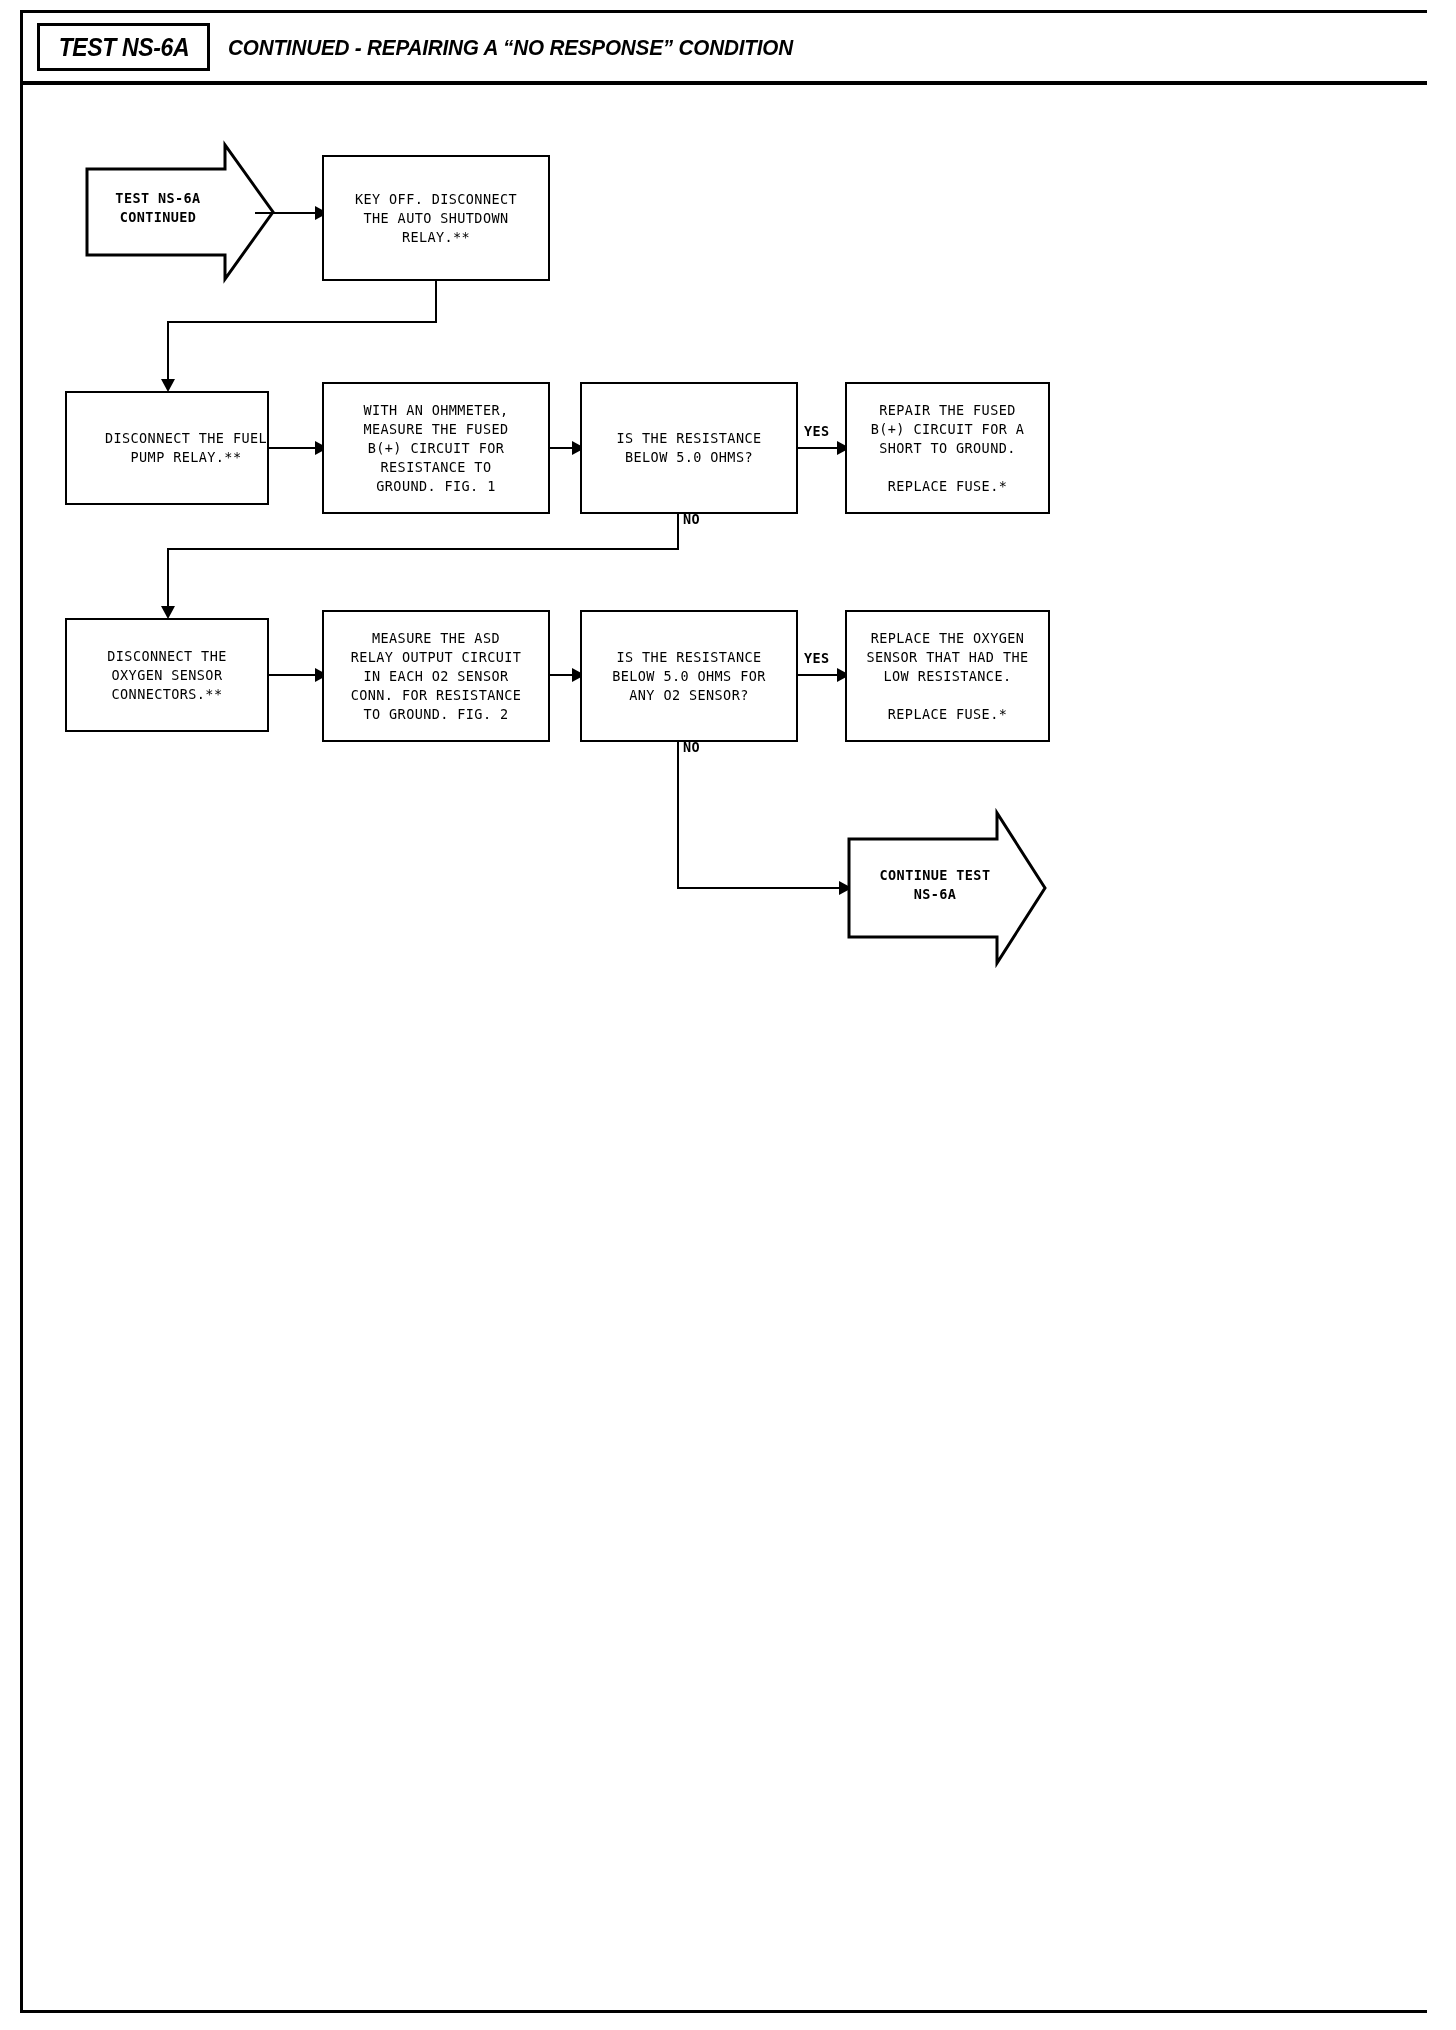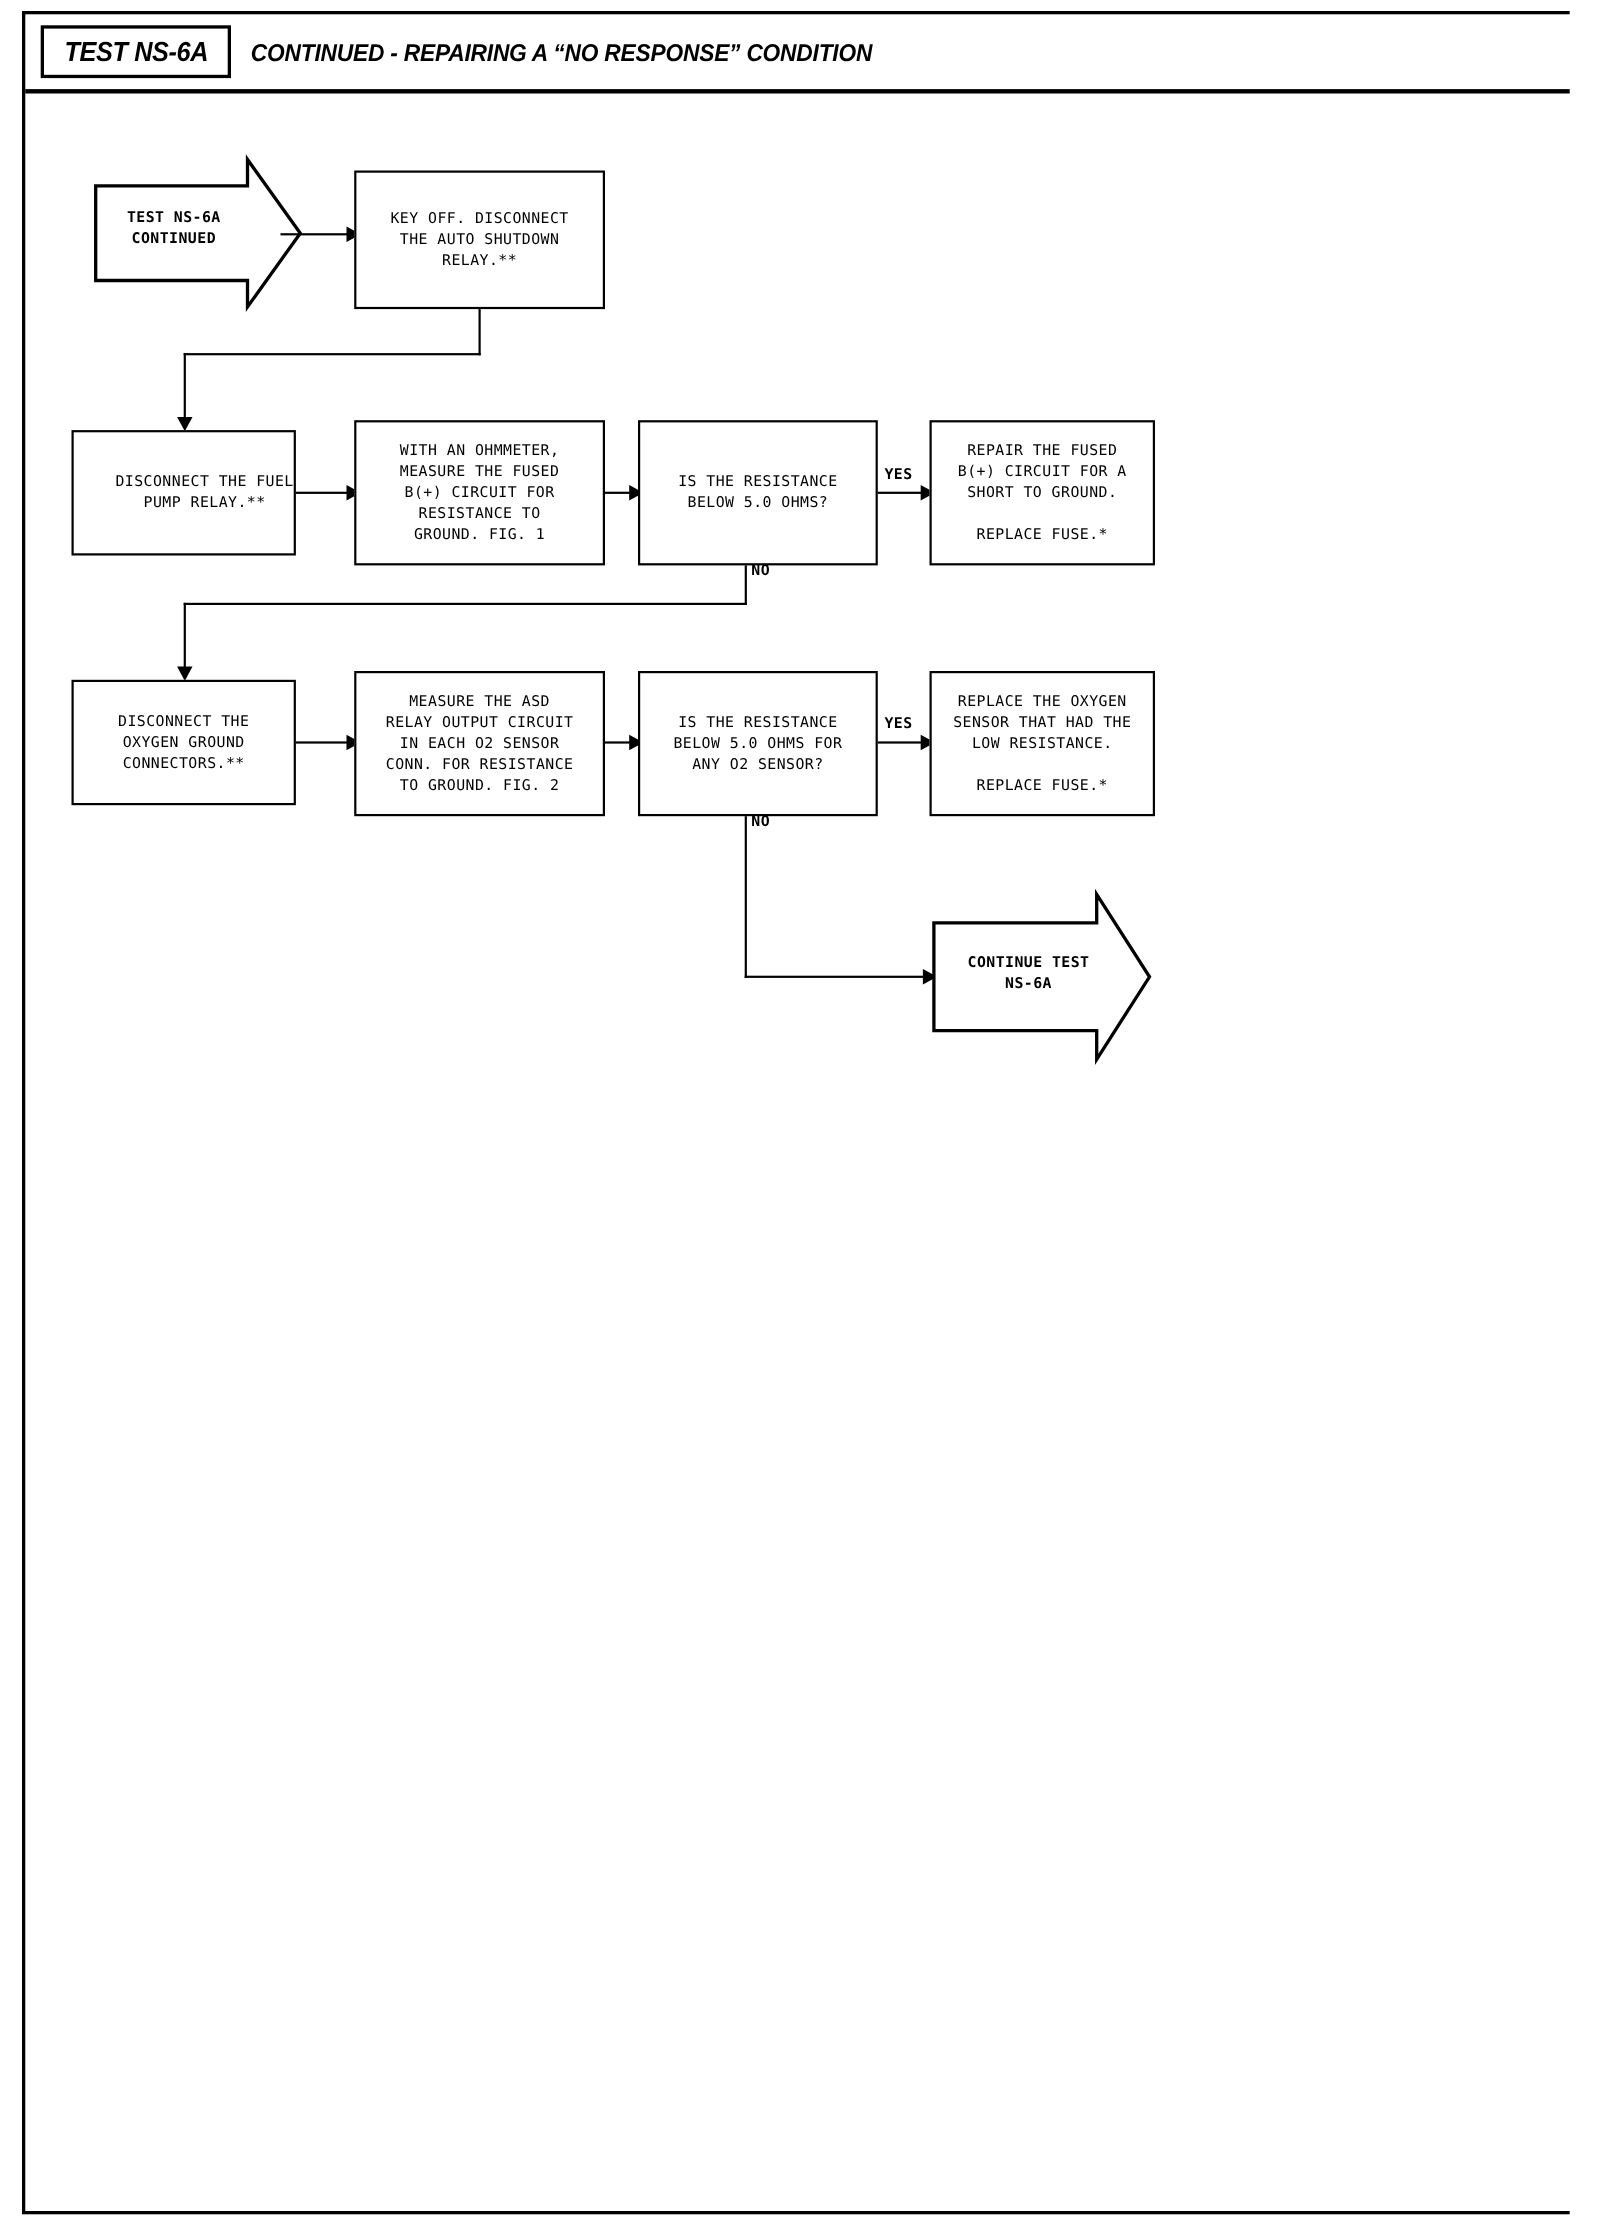--- a/index.html
+++ b/index.html
@@ -267,21 +267,21 @@
     </div>
 
     <div class="branch-label" style="left:660px; top:426px;">NO</div>
     <div class="vline" style="left:654px; top:429px; height:36px;"></div>
     <div class="hline" style="left:144px; top:463px; width:512px;"></div>
     <div class="vline" style="left:144px; top:463px; height:60px;"></div>
     <div class="arrowhead down" style="left:138px; top:521px;"></div>
 
     <div class="fbox" style="left:42px; top:533px; width:204px; height:114px;">
       <div class="lines">DISCONNECT THE
-OXYGEN GROUND
+OXYGEN SENSOR
 CONNECTORS.**</div>
     </div>
 
     <div class="hline" style="left:246px; top:589px; width:48px;"></div>
     <div class="arrowhead right" style="left:292px; top:583px;"></div>
 
     <div class="fbox" style="left:299px; top:525px; width:228px; height:132px;">
       <div class="lines">MEASURE THE ASD
 RELAY OUTPUT CIRCUIT
 IN EACH O2 SENSOR

